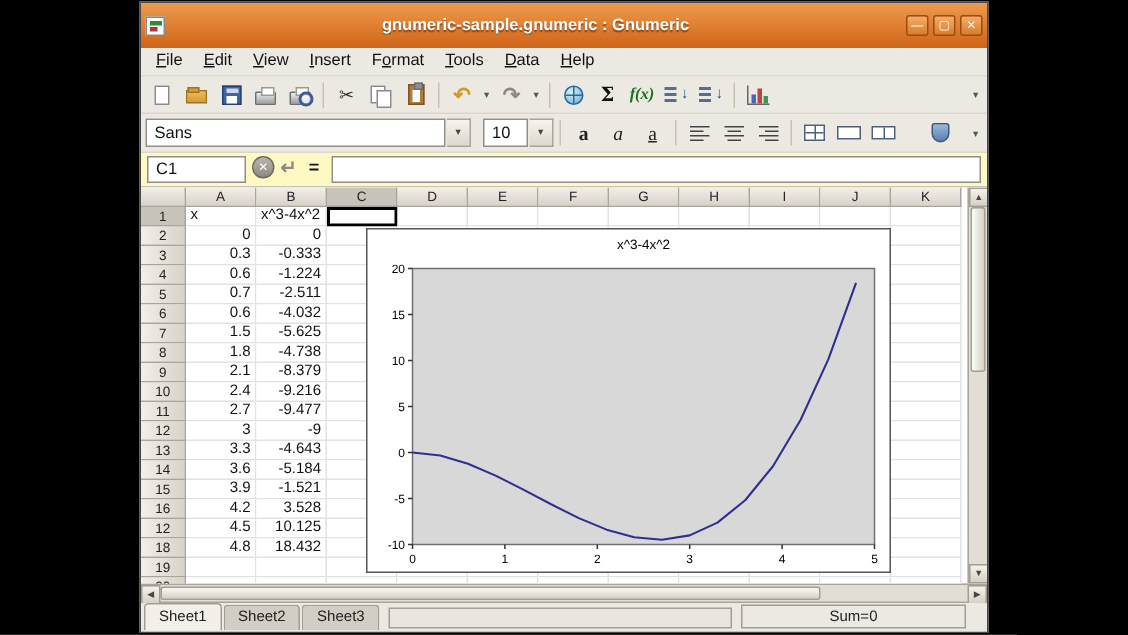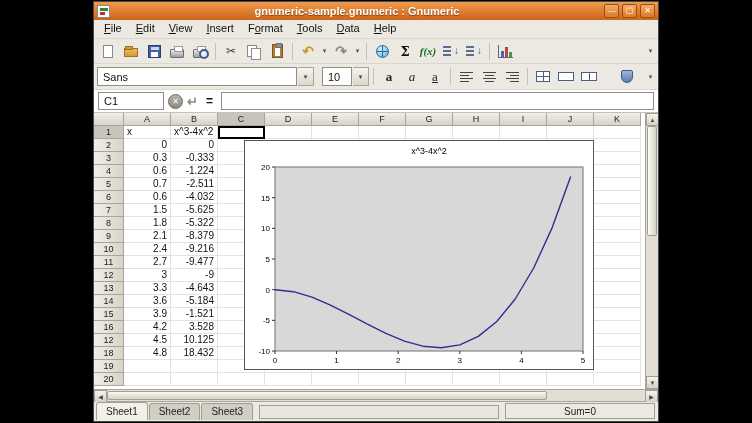--- a/index.html
+++ b/index.html
@@ -2,21 +2,21 @@
 <html><head>
 <meta charset="utf-8">
 <style>
   *{margin:0;padding:0;box-sizing:border-box}
   html,body{background:#000}
   body{font-family:"Liberation Sans",sans-serif}
   .screen{position:relative;width:752px;height:423px;background:#000;overflow:hidden}
   .window{position:absolute;left:93px;top:1px;width:566px;height:421px;background:#ece9e3;border:1px solid #4a4a4a;display:flex;flex-direction:column}
 
   
-  .titlebar{height:18px;background:linear-gradient(#ef9a4d,#cf6417);display:flex;align-items:center;padding:0 3px;gap:3px;flex:0 0 auto}
+  .titlebar{height:30px;background:linear-gradient(#ef9a4d,#cf6417);display:flex;align-items:center;padding:0 3px;gap:3px;flex:0 0 auto}
   .appicon{width:13px;height:13px;background:#fff;border:1px solid #888;position:relative}
   .appicon::before{content:"";position:absolute;left:2px;top:2px;width:8px;height:3px;background:#2e8b2e}
   .appicon::after{content:"";position:absolute;left:2px;bottom:2px;width:5px;height:3px;background:#c03030}
   .title-text{flex:1;text-align:center;color:#fff;font-weight:bold;font-size:11px;text-shadow:0 1px 1px rgba(0,0,0,.45);white-space:nowrap;overflow:hidden}
   .win-btn{width:15px;height:14px;border:1px solid #9c4d12;border-radius:2px;background:linear-gradient(#f5ad68,#d87c2c);color:#fff;font-size:8px;line-height:12px;text-align:center;flex:0 0 auto}
 
   
   .menubar{height:19px;background:#ece9e3;display:flex;padding-left:3px;border-bottom:1px solid #dcd7cd;flex:0 0 auto}
   .menu-item{font-size:11px;padding:2px 7px;color:#111;cursor:default}
   .menu-item u{text-decoration:underline}
@@ -74,21 +74,21 @@
   .ic-alignL,.ic-alignC,.ic-alignR{width:13px;height:11px;background-repeat:no-repeat;background-image:linear-gradient(#444,#444),linear-gradient(#444,#444),linear-gradient(#444,#444),linear-gradient(#444,#444);background-size:13px 1px,9px 1px,13px 1px,9px 1px}
   .ic-alignL{background-position:0 1px,0 4px,0 7px,0 10px}
   .ic-alignC{background-position:0 1px,50% 4px,0 7px,50% 10px}
   .ic-alignR{background-position:0 1px,100% 4px,0 7px,100% 10px}
   .ic-table{width:14px;height:11px;border:1px solid #4d5f7d;background:linear-gradient(#4d5f7d,#4d5f7d) 50% 0/1px 100% no-repeat,linear-gradient(#4d5f7d,#4d5f7d) 0 50%/100% 1px no-repeat,#fff}
   .ic-rect{width:16px;height:9px;border:1px solid #4d5f7d;background:#fff}
   .ic-split{width:16px;height:9px;border:1px solid #4d5f7d;background:linear-gradient(#4d5f7d,#4d5f7d) 50% 0/1px 100% no-repeat,#fff}
   .ic-shield{width:12px;height:13px;background:linear-gradient(#9db7d8,#5a7eae);border:1px solid #3a5a86;border-radius:2px 2px 6px 6px}
 
   
-  .formulabar{height:23px;display:flex;align-items:center;gap:4px;padding:2px 4px;background:#ffffff;border-bottom:1px solid #c6c1b6;flex:0 0 auto}
+  .formulabar{height:23px;display:flex;gap:4px;padding:2px 4px;background:#fef9c3;border-bottom:1px solid #c6c1b6;flex:0 0 auto}
   .namebox{width:66px;height:18px;background:#fff;border:1px solid #928e86;font-size:11px;line-height:16px;padding:0 5px;color:#111}
   .circle-btn{width:15px;height:15px;border-radius:50%;background:linear-gradient(#b8b4ac,#8e8a82);border:1px solid #6e6a62;color:#fff;font-size:8px;line-height:13px;text-align:center}
   .enter-glyph{font-size:13px;color:#8e8a82;font-weight:bold}
   .eq-btn{font-size:12px;color:#111;padding:0 4px;font-weight:bold}
   .entry{flex:1;height:18px;background:#fff;border:1px solid #928e86;font-size:11px;padding:0 4px;font-family:"Liberation Sans",sans-serif}
 
   
   .gridzone{flex:1;display:flex;overflow:hidden;background:#fff}
   .gridmain{flex:1;position:relative;overflow:hidden}
   .hdr-row{display:flex;height:13px}
@@ -110,21 +110,21 @@
   .scrollbtn{width:13px;height:13px;font-size:6px;text-align:center;line-height:13px;background:linear-gradient(#f5f2ec,#d6d1c6);border:1px solid #a39e94;color:#4a463f;flex:0 0 auto}
   .vthumb{height:110px;margin:0 1px;background:linear-gradient(90deg,#fafff5,#d6d1c6);border:1px solid #a39e94;border-radius:2px}
   .hthumb{flex:0 0 440px;margin:1px 0;background:linear-gradient(#fbf8f2,#d6d1c6);border:1px solid #a39e94;border-radius:2px}
   .trough{flex:1}
 
   
   .tabsrow{height:19px;display:flex;align-items:flex-end;background:#ece9e3;gap:1px;padding:0 2px 1px 2px;flex:0 0 auto}
   .tab{font-size:10px;color:#222;padding:2px 9px;background:#d3cec4;border:1px solid #a39e94;border-bottom:none;border-radius:3px 3px 0 0;line-height:12px}
   .tab.active{background:#f3f0ea;padding-top:3px}
   .tabfill{flex:1;height:14px;margin:0 5px 1px 5px;border:1px solid #a39e94;background:#eae6df}
-  .statusbox{width:150px;height:16px;margin:0 1px 1px 0;border:1px solid #a39e94;background:#ece9e3;font-size:10px;color:#222;display:flex;align-items:center;justify-content:center}
+  .statusbox{width:150px;height:16px;margin:0 12px 1px 0;border:1px solid #a39e94;background:#ece9e3;font-size:10px;color:#222;display:flex;align-items:center;justify-content:center}
 </style>
 </head>
 <body>
 
 <div class="screen">
   <div class="window">
 
     <div class="titlebar">
       <span class="appicon"></span>
       <span class="title-text">gnumeric-sample.gnumeric : Gnumeric</span>
@@ -370,21 +370,21 @@
               <div class="cell"></div>
               <div class="cell"></div>
               <div class="cell"></div>
               <div class="cell"></div>
               <div class="cell"></div>
               <div class="cell"></div>
             </div>
             <div class="grow">
               <div class="rowhdr">8</div>
               <div class="cell num">1.8</div>
-              <div class="cell num">-5.322</div>
+              <div class="cell num">-4.738</div>
               <div class="cell"></div>
               <div class="cell"></div>
               <div class="cell"></div>
               <div class="cell"></div>
               <div class="cell"></div>
               <div class="cell"></div>
               <div class="cell"></div>
               <div class="cell"></div>
               <div class="cell"></div>
             </div>

